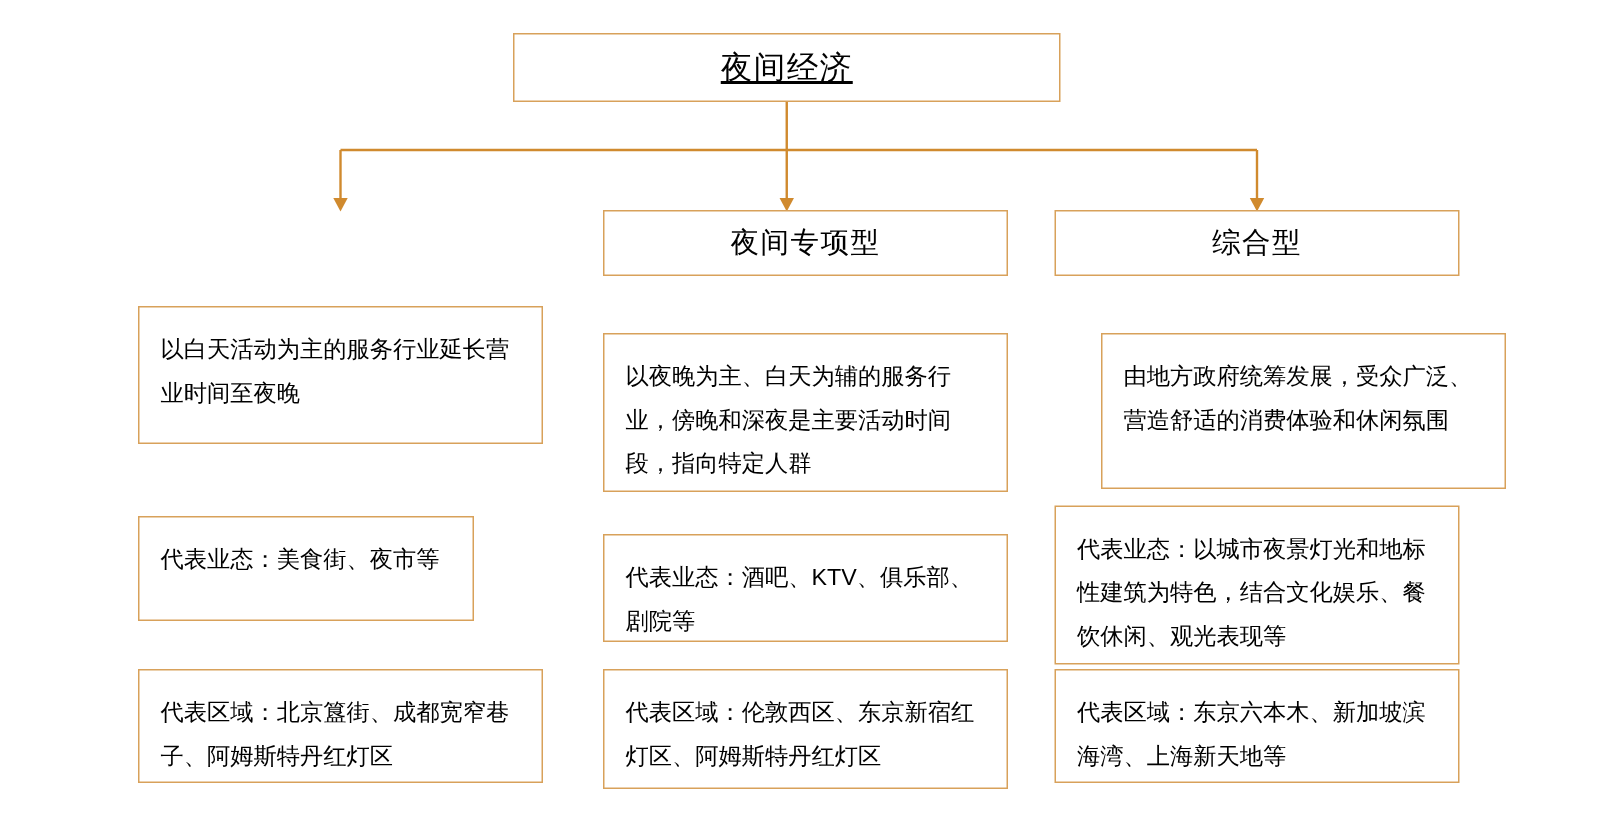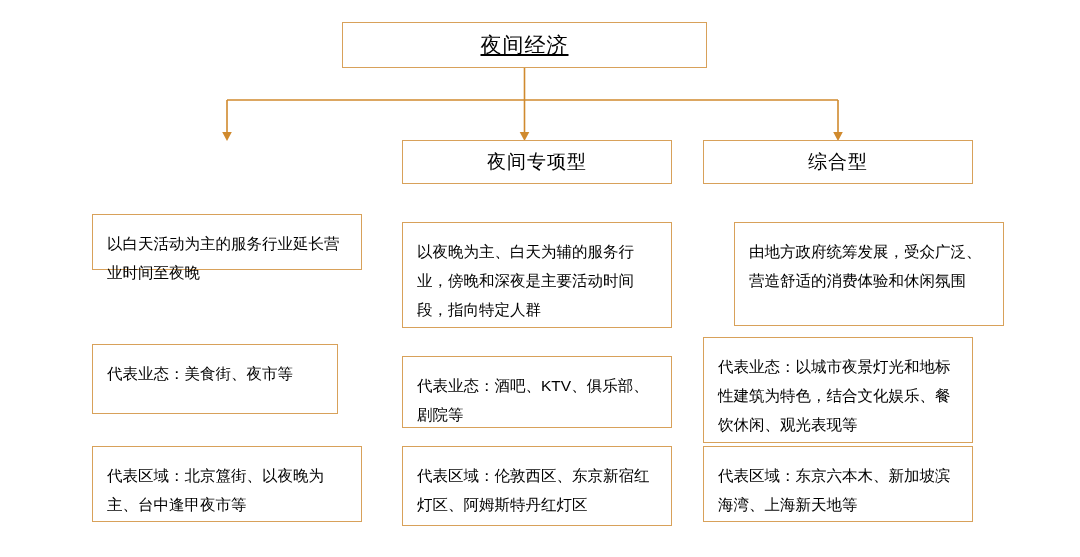--- a/index.html
+++ b/index.html
@@ -70,22 +70,22 @@
     padding: 14px 14px 12px 14px;
     display: block;
   }
   .detail-node .node-text {
     font-size: 15.5px;
     line-height: 29px;
     display: block;
   }
 
   
-  .d-c1-r1 { left: 92px; top: 214px; width: 270px; height: 56px; }
-  .d-c1-r2 { left: 92px; top: 344px; width: 246px; height: 70px; }
+  .d-c1-r1 { left: 92px; top: 204px; width: 270px; height: 92px; }
+  .d-c1-r2 { left: 92px; top: 344px; width: 224px; height: 70px; }
   .d-c1-r3 { left: 92px; top: 446px; width: 270px; height: 76px; }
 
   
   .d-c2-r1 { left: 402px; top: 222px; width: 270px; height: 106px; }
   .d-c2-r2 { left: 402px; top: 356px; width: 270px; height: 72px; }
   .d-c2-r3 { left: 402px; top: 446px; width: 270px; height: 80px; }
 
   
   .d-c3-r1 { left: 703px; top: 222px; width: 270px; height: 104px; margin-left: 31px; }
   .d-c3-r2 { left: 703px; top: 337px; width: 270px; height: 106px; }
@@ -122,21 +122,21 @@
     <span class="node-text">综合型</span>
   </div>
 
   <div class="node detail-node d-c1-r1">
     <span class="node-text">以白天活动为主的服务行业延长营业时间至夜晚</span>
   </div>
   <div class="node detail-node d-c1-r2">
     <span class="node-text">代表业态：美食街、夜市等</span>
   </div>
   <div class="node detail-node d-c1-r3">
-    <span class="node-text">代表区域：北京簋街、以夜晚为主、台中逢甲夜市等</span>
+    <span class="node-text">代表区域：北京簋街、成都宽窄巷子、阿姆斯特丹红灯区</span>
   </div>
 
   <div class="node detail-node d-c2-r1">
     <span class="node-text">以夜晚为主、白天为辅的服务行业，傍晚和深夜是主要活动时间段，指向特定人群</span>
   </div>
   <div class="node detail-node d-c2-r2">
     <span class="node-text">代表业态：酒吧、KTV、俱乐部、剧院等</span>
   </div>
   <div class="node detail-node d-c2-r3">
     <span class="node-text">代表区域：伦敦西区、东京新宿红灯区、阿姆斯特丹红灯区</span>

